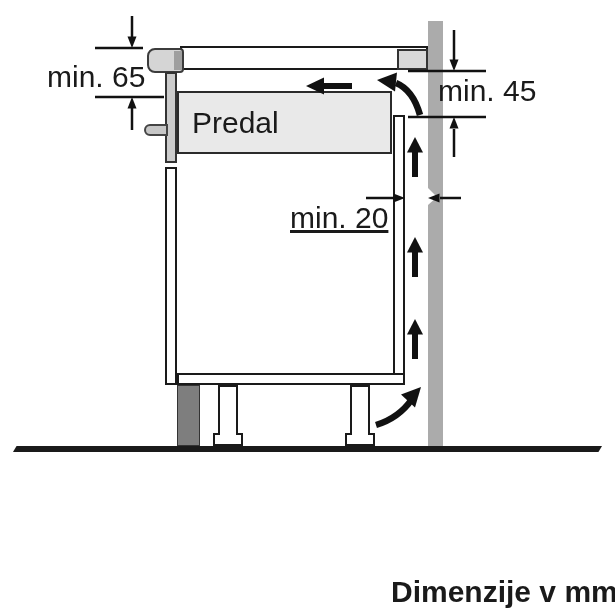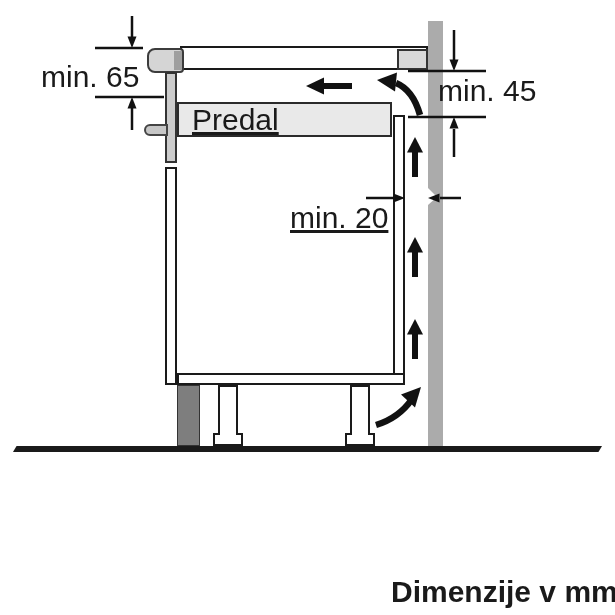--- a/index.html
+++ b/index.html
@@ -45,21 +45,21 @@
 
   <div class="abs support" style="left:397px;top:49px;width:31px;height:21px;"></div>
 
   <div class="abs hob" style="left:147px;top:48px;width:37px;height:25px;"></div>
   <div class="abs hobdark" style="left:174px;top:51px;width:8px;height:19px;"></div>
 
   <div class="abs frontpanel" style="left:165px;top:72px;width:12px;height:91px;border:2px solid #333;"></div>
 
   <div class="abs handle" style="left:144px;top:124px;width:24px;height:12px;"></div>
 
-  <div class="abs drawer" style="left:177px;top:102px;width:215px;height:35px;border:2.5px solid #2b2b2b;text-decoration:underline;">
+  <div class="abs drawer" style="left:177px;top:91px;width:215px;height:63px;border:2.5px solid #2b2b2b;">
     <span class="label" style="position:static;">Predal</span>
   </div>
 
   <div class="abs outlined" style="left:165px;top:167px;width:12px;height:218px;"></div>
 
   <div class="abs outlined" style="left:393px;top:115px;width:12px;height:270px;"></div>
 
   <div class="abs outlined" style="left:177px;top:373px;width:228px;height:12px;"></div>
 
   <div class="abs outlined" style="left:213px;top:433px;width:30px;height:13px;"></div>
@@ -101,18 +101,18 @@
     <polygon class="ah" points="415,137 407,152.5 423,152.5"></polygon>
     <line class="flow" x1="415" y1="277" x2="415" y2="251"></line>
     <polygon class="ah" points="415,237 407,252.5 423,252.5"></polygon>
     <line class="flow" x1="415" y1="359" x2="415" y2="333"></line>
     <polygon class="ah" points="415,319 407,334.5 423,334.5"></polygon>
 
     <path class="flowpath" d="M 376 425 Q 399 418 412 399"></path>
     <polygon class="ah" points="421,387 415,407.5 401,394.5"></polygon>
   </svg>
 
-  <div class="label" style="left:41px;top:62px;">min. 65</div>
+  <div class="label" style="left:47px;top:62px;">min. 65</div>
   <div class="label" style="left:438px;top:76px;">min. 45</div>
   <div class="label" style="left:290px;top:203px;text-decoration:underline;">min. 20</div>
   <div class="label" style="left:391px;top:577px;font-weight:bold;">Dimenzije v mm</div>
 
 </div>
 
 </body></html>

